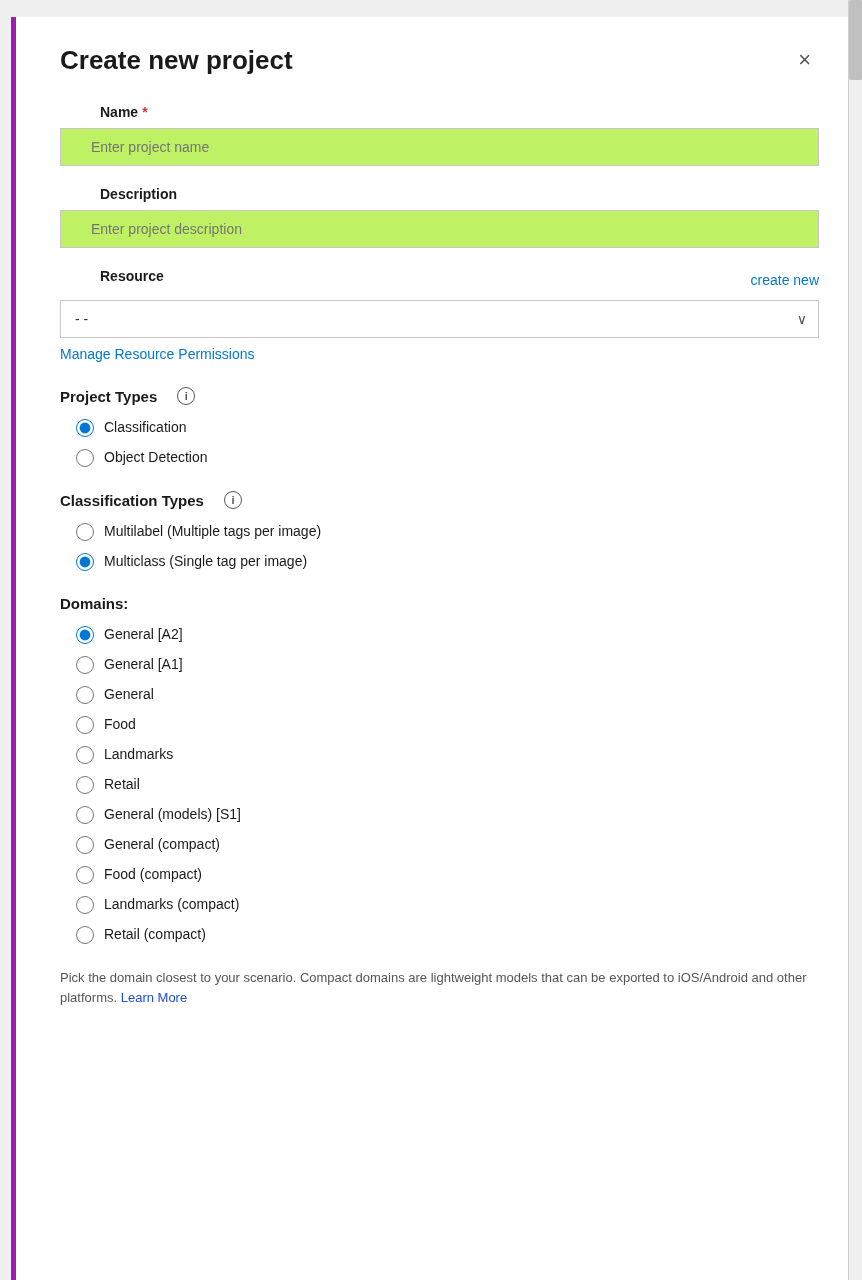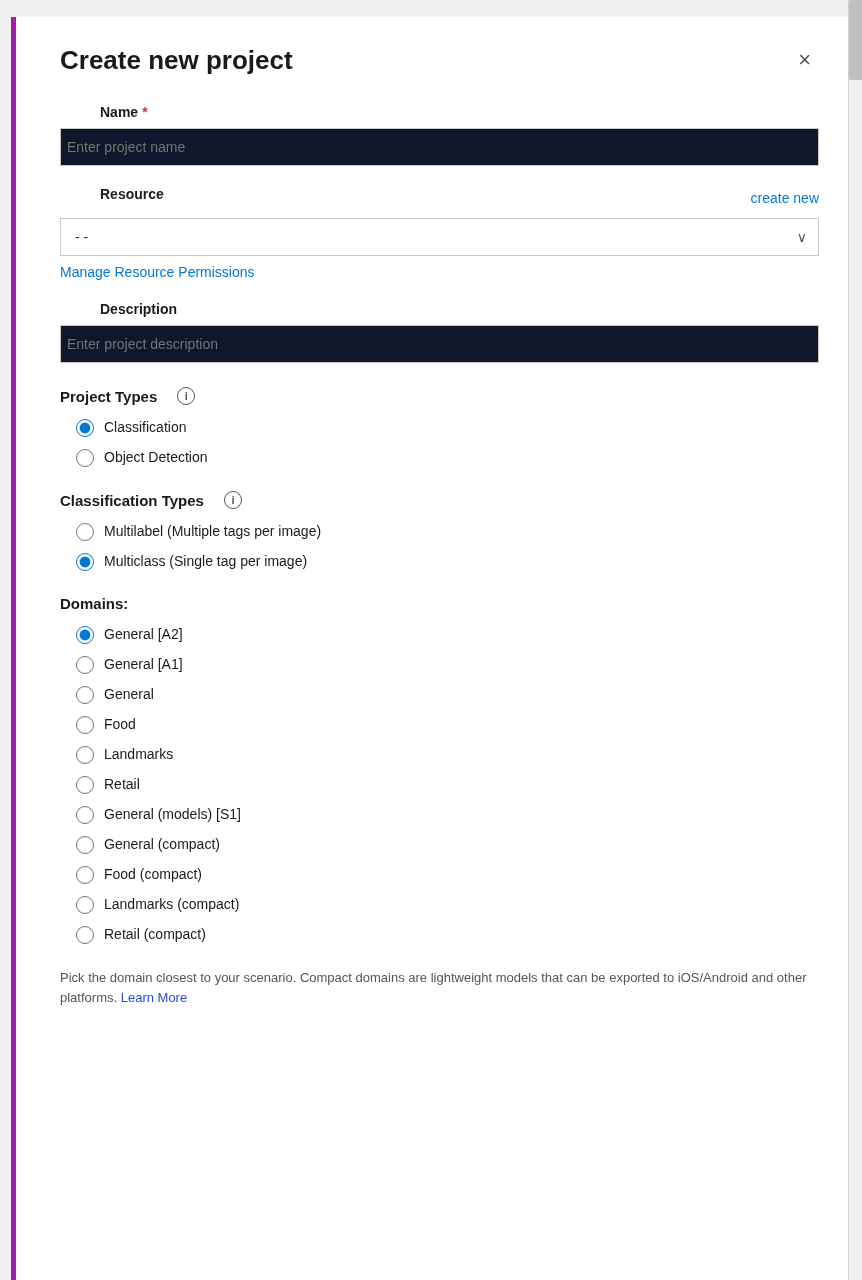--- a/index.html
+++ b/index.html
@@ -55,25 +55,25 @@
       gap: 4px;
       padding-left: 40px;
     }
     .required-star {
       color: #d13438;
       font-size: 14px;
     }
     .text-input {
       width: 100%;
       border: 1px solid #c8c8c8;
-      padding: 10px 6px;
+      padding: 10px 30px;
       font-size: 14px;
       color: #666;
       outline: none;
-      background: #0f172a;
+      background: #bef264;
     }
     .resource-row {
       display: flex;
       justify-content: space-between;
       align-items: center;
       margin-bottom: 8px;
     }
     .create-new-link {
       color: #0078d4;
       font-size: 14px;
@@ -203,38 +203,38 @@
 
   <div class="field-group">
     <div class="field-label">
       <span>Name</span>
         <span class="required-star">*</span>
     </div>
     <input type="text" class="text-input" placeholder="Enter project name" style="">
   </div>
 
   <div class="field-group">
+    <div class="field-label">Description</div>
+    <input type="text" class="text-input" placeholder="Enter project description" style="">
+  </div>
+
+  <div class="field-group">
     <div class="resource-row">
       <div class="field-label">Resource</div>
       <a class="create-new-link">create new</a>
     </div>
     <div class="select-wrapper">
       <select class="select-input">
         <option>- -</option>
       </select>
       <span class="select-chevron">∨</span>
     </div>
     <a class="manage-link">Manage Resource Permissions</a>
   </div>
 
-  <div class="field-group">
-    <div class="field-label">Description</div>
-    <input type="text" class="text-input" placeholder="Enter project description" style="">
-  </div>
-
   <div class="field-group section-divider">
     <div class="section-label">
       <span>Project Types</span>
       <span class="info-icon">i</span>
     </div>
     <div class="radio-group">
       <label class="radio-item">
         <input type="radio" name="project-type" checked="" style="">
         <span>Classification</span>
       </label>

